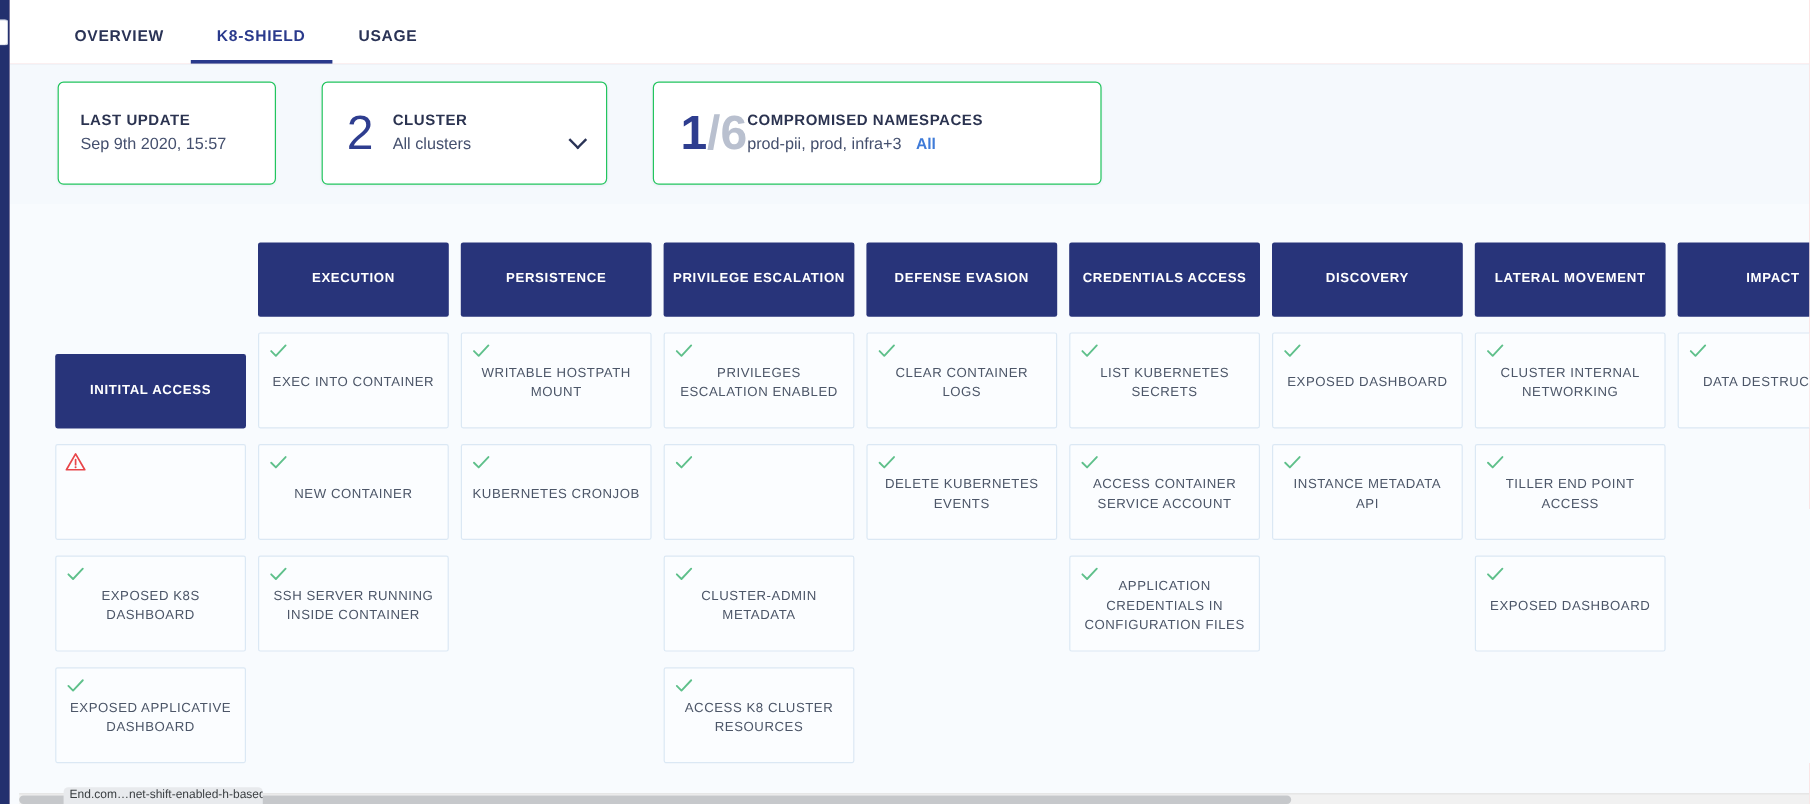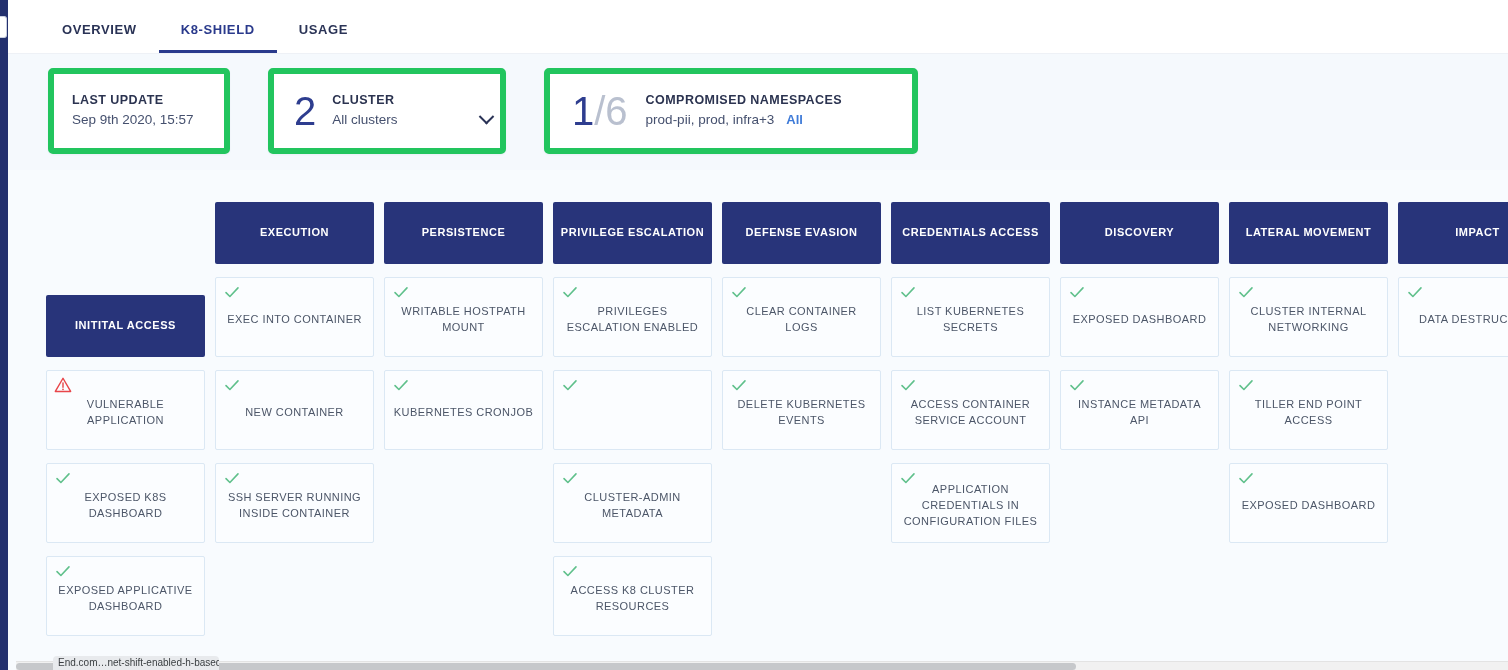--- a/index.html
+++ b/index.html
@@ -82,21 +82,21 @@
     background: #f5f9fd;
     border-top: 1px solid #eef1f6;
     padding: 24px 0 26px 40px;
     display: flex;
     align-items: center;
     gap: 38px;
     height: 117px;
   }
   .card {
     background: #ffffff;
-    border: 6px solid #22c55e;
+    border: 1px solid #22c55e;
     border-radius: 5px;
     box-shadow: 0 1px 2px rgba(40,60,110,0.05);
     display: flex;
     align-items: center;
     height: 86px;
     padding: 0 18px;
   }
   .card-lastupdate { width: 182px; }
   .card-cluster    { width: 238px; padding-left: 20px; }
   .card-ns         { width: 374px; padding-left: 22px; }
@@ -118,22 +118,22 @@
   .bignum {
     font-size: 40px;
     color: #2e3d8f;
     font-weight: normal;
     line-height: 1;
     margin-right: 16px;
   }
   .frac {
     font-size: 40px;
     line-height: 1;
-    margin-right: 18px;
     white-space: nowrap;
+    font-weight: bold;
   }
   .frac .num { color: #2e3d8f; }
   .frac .den { color: #b9c0cf; }
 
   .cluster-select {
     display: flex;
     align-items: center;
     justify-content: space-between;
     width: 160px;
     cursor: pointer;
@@ -308,21 +308,20 @@
     <div class="matrix-wrap">
       <div class="matrix" id="matrix">
           <div class="col">
             <div class="col-head">INITITAL ACCESS</div>
             <div class="tech">
               <svg class="status" viewBox="0 0 24 24">
                 <path d="M12 3 L22.2 20.6 L1.8 20.6 Z" fill="none" stroke="#e8464a" stroke-width="1.9" stroke-linejoin="round"></path>
                 <line x1="12" y1="9.4" x2="12" y2="15" stroke="#e8464a" stroke-width="1.9" stroke-linecap="round"></line>
                 <circle cx="12" cy="17.8" r="1.15" fill="#e8464a"></circle>
               </svg>
-              <div class="tech-label">VULNERABLE APPLICATION</div>
             </div>
             <div class="tech">
               <svg class="status" viewBox="0 0 24 24">
                 <path d="M4 12.8 L9.2 18 L20 6.5" fill="none" stroke="#5fc08b" stroke-width="2.1" stroke-linecap="round" stroke-linejoin="round"></path>
               </svg>
               <div class="tech-label">EXPOSED K8S DASHBOARD</div>
             </div>
             <div class="tech">
               <svg class="status" viewBox="0 0 24 24">
                 <path d="M4 12.8 L9.2 18 L20 6.5" fill="none" stroke="#5fc08b" stroke-width="2.1" stroke-linecap="round" stroke-linejoin="round"></path>

